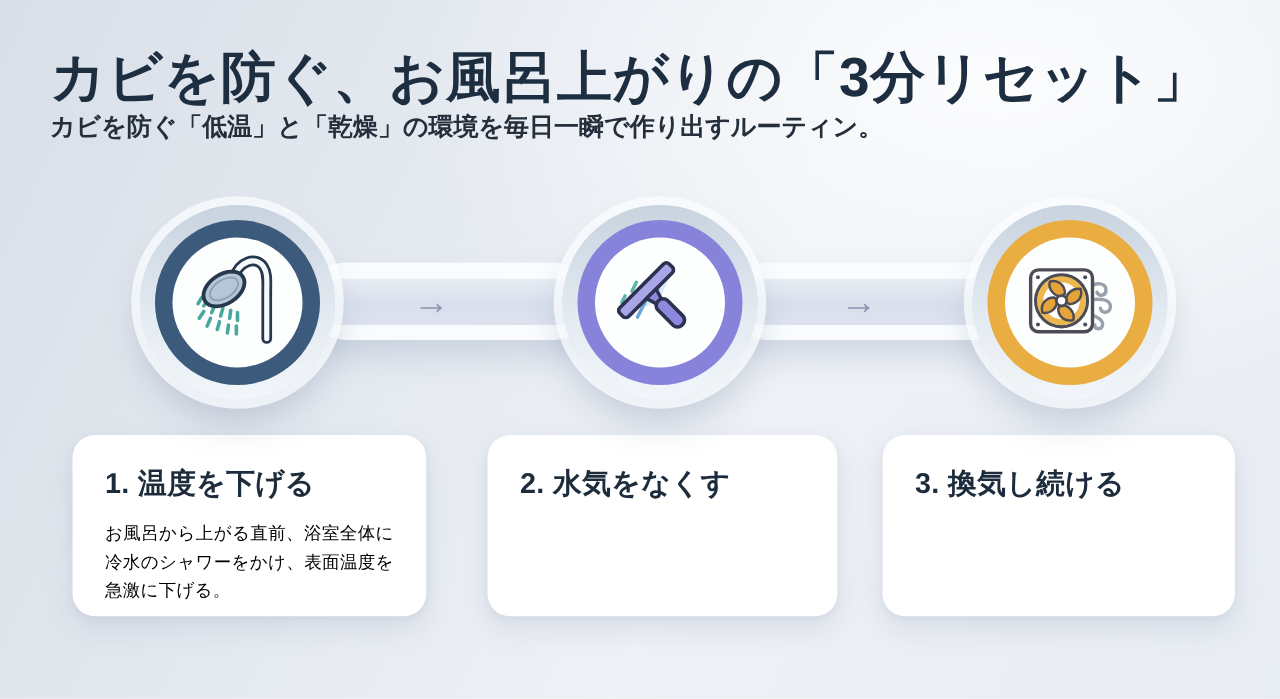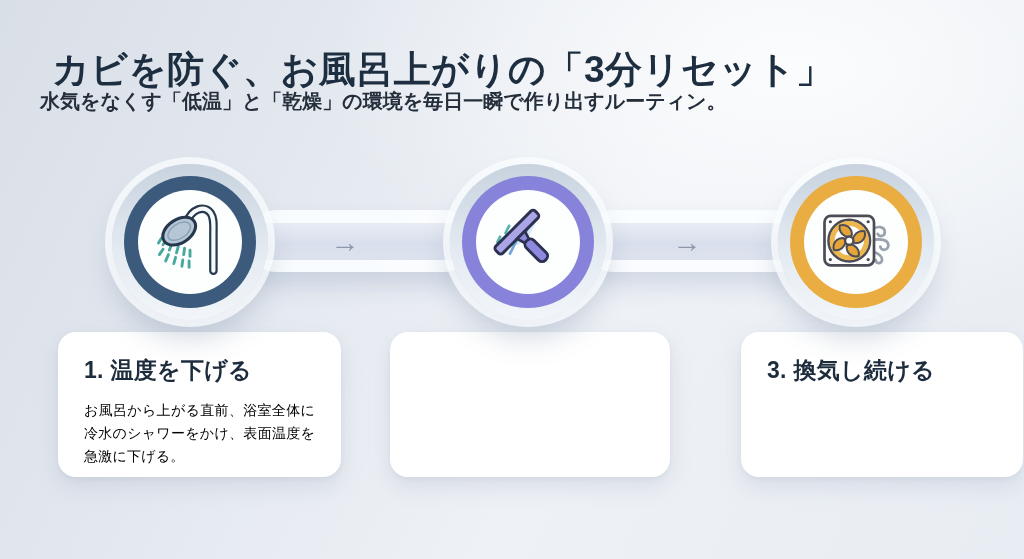--- a/index.html
+++ b/index.html
@@ -4,22 +4,22 @@
 <style>
   html,body{margin:0;padding:0;}
   body{font-family:"Liberation Sans","DejaVu Sans",sans-serif;}
   .stage{
     position:relative;width:1024px;height:559px;overflow:hidden;
     background:
       radial-gradient(760px 420px at 78% 12%, rgba(255,255,255,.8), rgba(255,255,255,0) 62%),
       linear-gradient(115deg,#d9dfe7 0%,#e4e9f0 30%,#eef1f6 58%,#e8edf3 100%);
   }
   .title{
-    position:absolute;left:40px;top:33px;margin:12px;
-    font-size:37px;font-weight:800;color:#1d2e41;letter-spacing:.5px;white-space:nowrap;
+    position:absolute;left:40px;top:33px;margin:0;
+    font-size:44px;font-weight:800;color:#1d2e41;letter-spacing:.5px;white-space:nowrap;
   }
   .subtitle{
     position:absolute;left:40px;top:88px;margin:0;
     font-size:20px;font-weight:700;color:#252f3b;white-space:nowrap;
   }
   
   .capsule{
     position:absolute;top:210px;height:62px;border-radius:31px;
     background:rgba(251,253,255,.92);
     box-shadow:0 14px 22px rgba(125,145,175,.25);
@@ -51,42 +51,42 @@
   .ring{
     position:absolute;left:12px;top:12px;width:132px;height:132px;border-radius:50%;
   }
   .inner{
     position:absolute;left:26px;top:26px;width:104px;height:104px;border-radius:50%;
     background:#fdfefe;display:flex;align-items:center;justify-content:center;
   }
   .inner svg{width:90px;height:90px;}
   
   .card{
-    position:absolute;top:332px;height:145px;border-radius:18px;background:#ffffff;
+    position:absolute;top:348px;height:145px;border-radius:18px;background:#ffffff;
     box-shadow:0 10px 22px rgba(125,140,165,.18), 0 2px 5px rgba(140,155,180,.10);
     box-sizing:border-box;padding:23px 26px 0 26px;z-index:2;
   }
   .card1{left:58px;width:283px;}
   .card2{left:390px;width:280px;}
-  .card3{left:706px;width:282px;margin-left:35px;}
+  .card3{left:706px;width:282px;}
   .card h3{
     margin:0 0 13px 0;font-size:23px;font-weight:800;color:#1d2c3c;letter-spacing:.3px;
   }
   .card p{
     margin:0;font-size:14px;line-height:1.64;font-weight:400;color:#000000;
     letter-spacing:.2px;text-align:justify;
   }
 </style>
 </head>
 <body>
 
 <div class="stage">
 
   <h1 class="title">カビを防ぐ、お風呂上がりの「3分リセット」</h1>
-  <p class="subtitle">水気をなくす「低温」と「乾燥」の環境を毎日一瞬で作り出すルーティン。</p>
+  <p class="subtitle">カビを防ぐ「低温」と「乾燥」の環境を毎日一瞬で作り出すルーティン。</p>
 
   <div class="capsule cap1"></div>
   <div class="capsule cap2"></div>
   <div class="bar bar1"></div>
   <div class="bar bar2"></div>
   <div class="flow-arrow arr1">→</div>
   <div class="flow-arrow arr2">→</div>
 
   <div class="node node1">
     <div class="ring" style="background: rgb(59, 90, 124);"></div>
@@ -164,18 +164,19 @@
         <circle cx="42.5" cy="48.5" r="4.6" fill="#fdfdfd" stroke="#4c4c56" stroke-width="2.6"></circle>
       </svg>
     </div>
   </div>
 
   <div class="card card1">
     <h3>1. 温度を下げる</h3>
     <p>お風呂から上がる直前、浴室全体に冷水のシャワーをかけ、表面温度を急激に下げる。</p>
   </div>
   <div class="card card2">
+    <h3>2. 水気をなくす</h3>
   </div>
   <div class="card card3">
     <h3>3. 換気し続ける</h3>
   </div>
 
 </div>
 
 </body></html>

